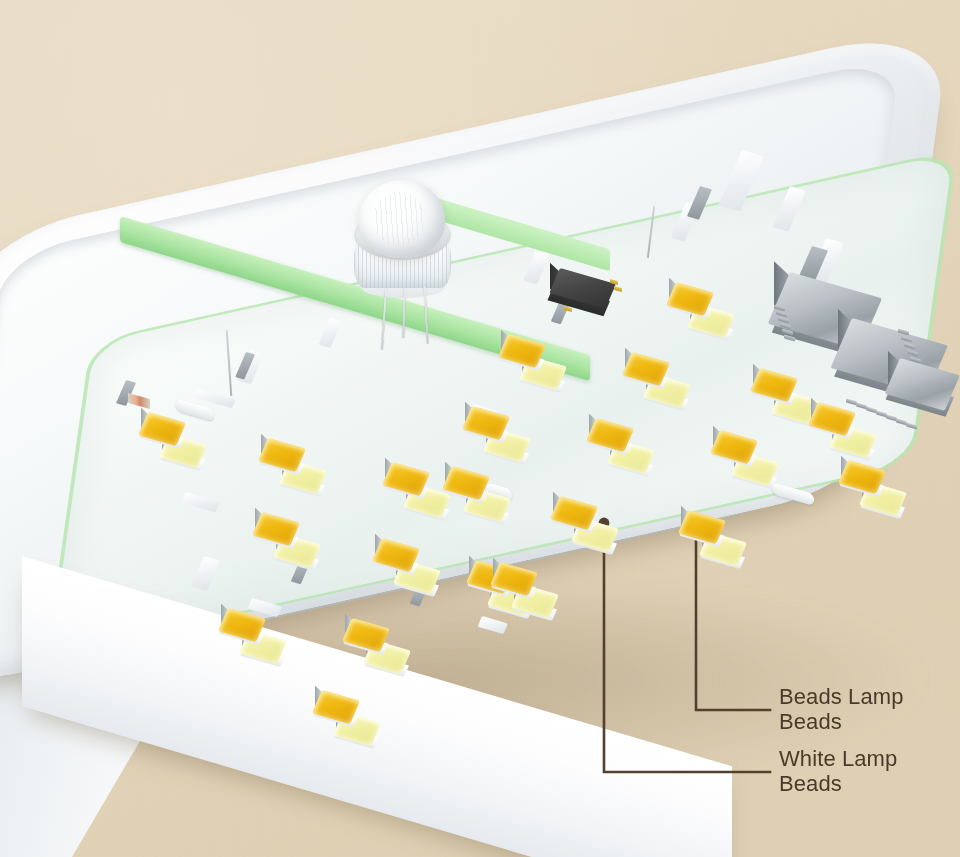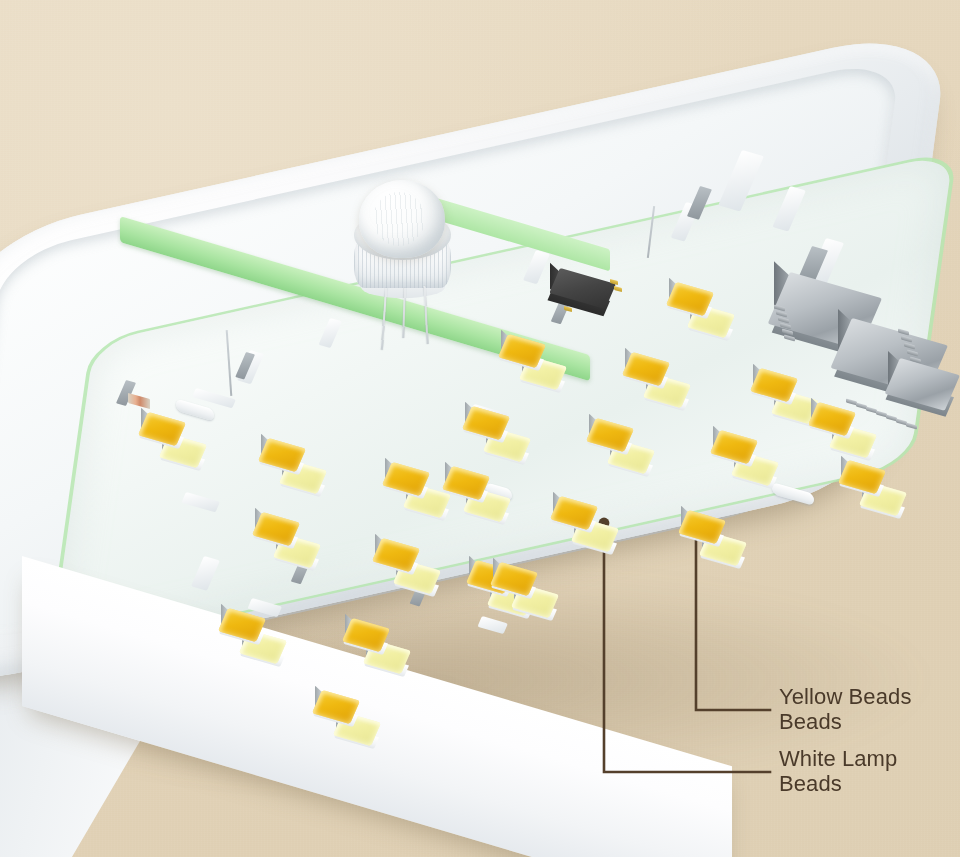--- a/index.html
+++ b/index.html
@@ -638,18 +638,18 @@
 
   <svg class="callout-svg" viewBox="0 0 960 857">
     <g id="callout-paths">
         <path d="M 696 524 L 696 710 L 770 710" fill="none" stroke="#54402c" stroke-width="2.6" stroke-linecap="square"></path>
         <circle cx="696" cy="524" r="5.4" fill="#54402c"></circle>
         <path d="M 604 523 L 604 772 L 770 772" fill="none" stroke="#54402c" stroke-width="2.6" stroke-linecap="square"></path>
         <circle cx="604" cy="523" r="5.4" fill="#54402c"></circle>
       </g>
   </svg>
 
-  <div class="callout-label" id="label-yellow">Yellow Beads
+  <div class="callout-label" id="label-yellow">Beads Lamp
 Beads</div>
   <div class="callout-label" id="label-white">White Lamp
 Beads</div>
 
 </div>
 
 </body></html>

